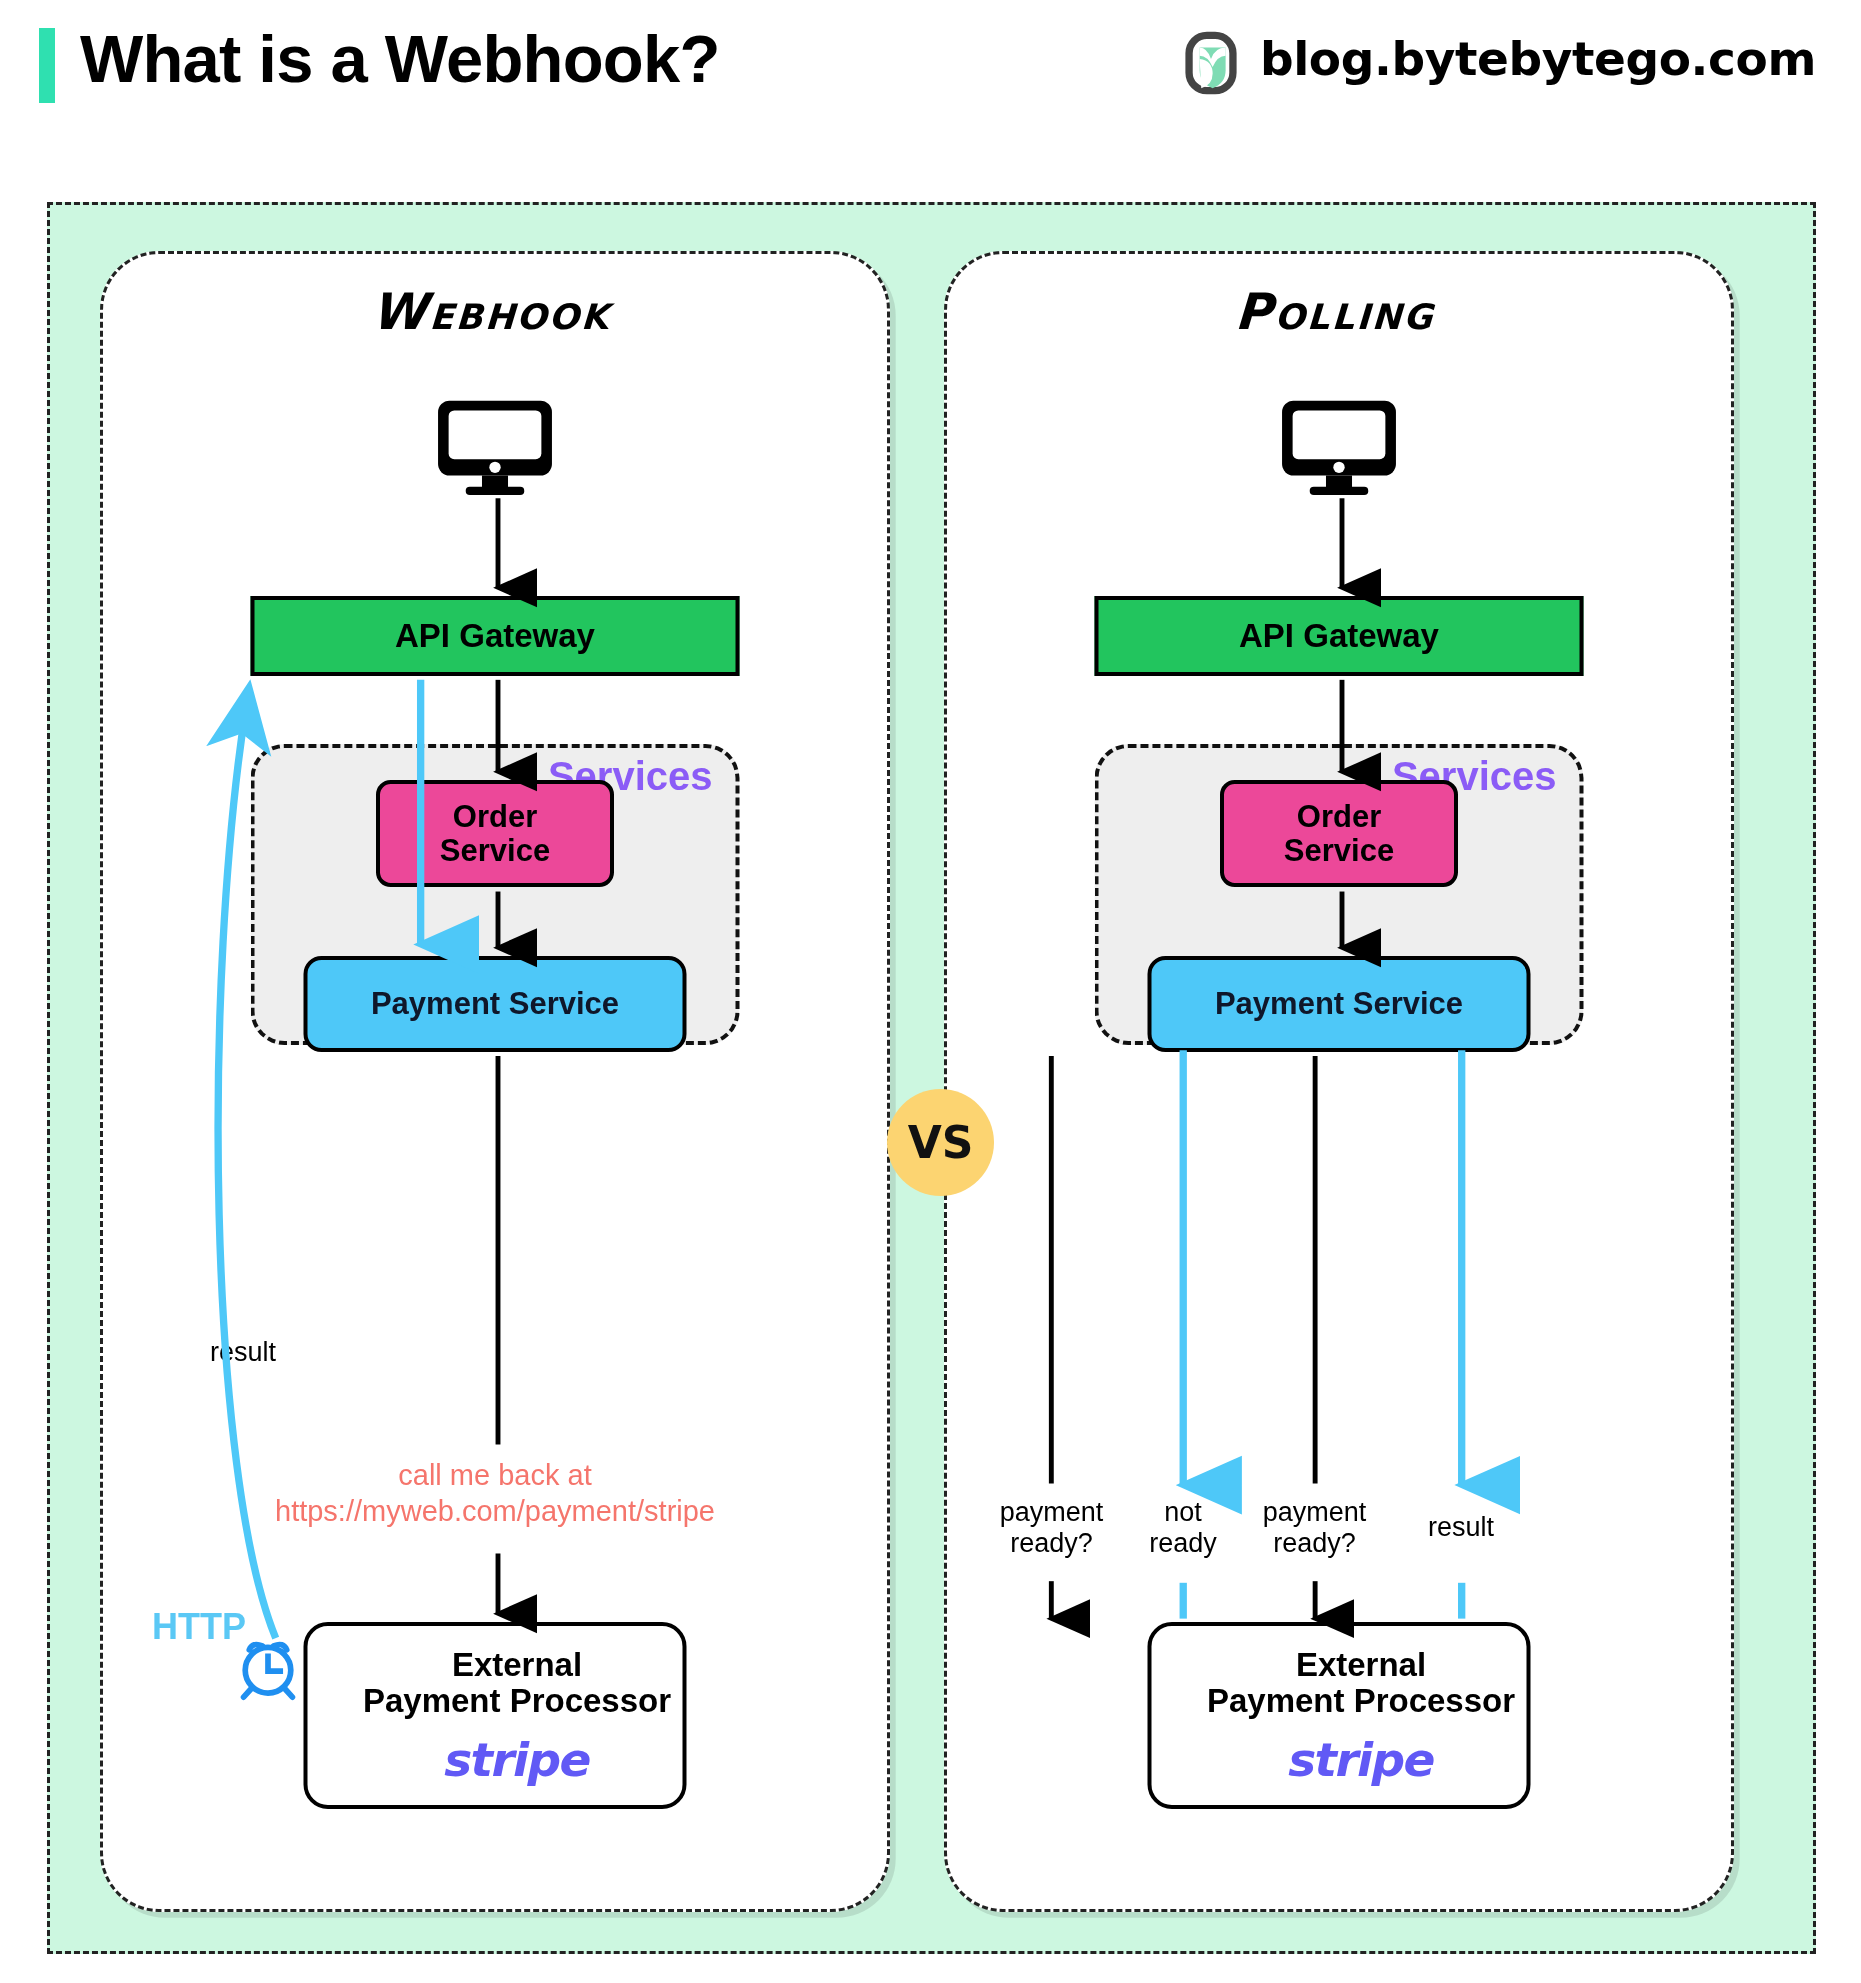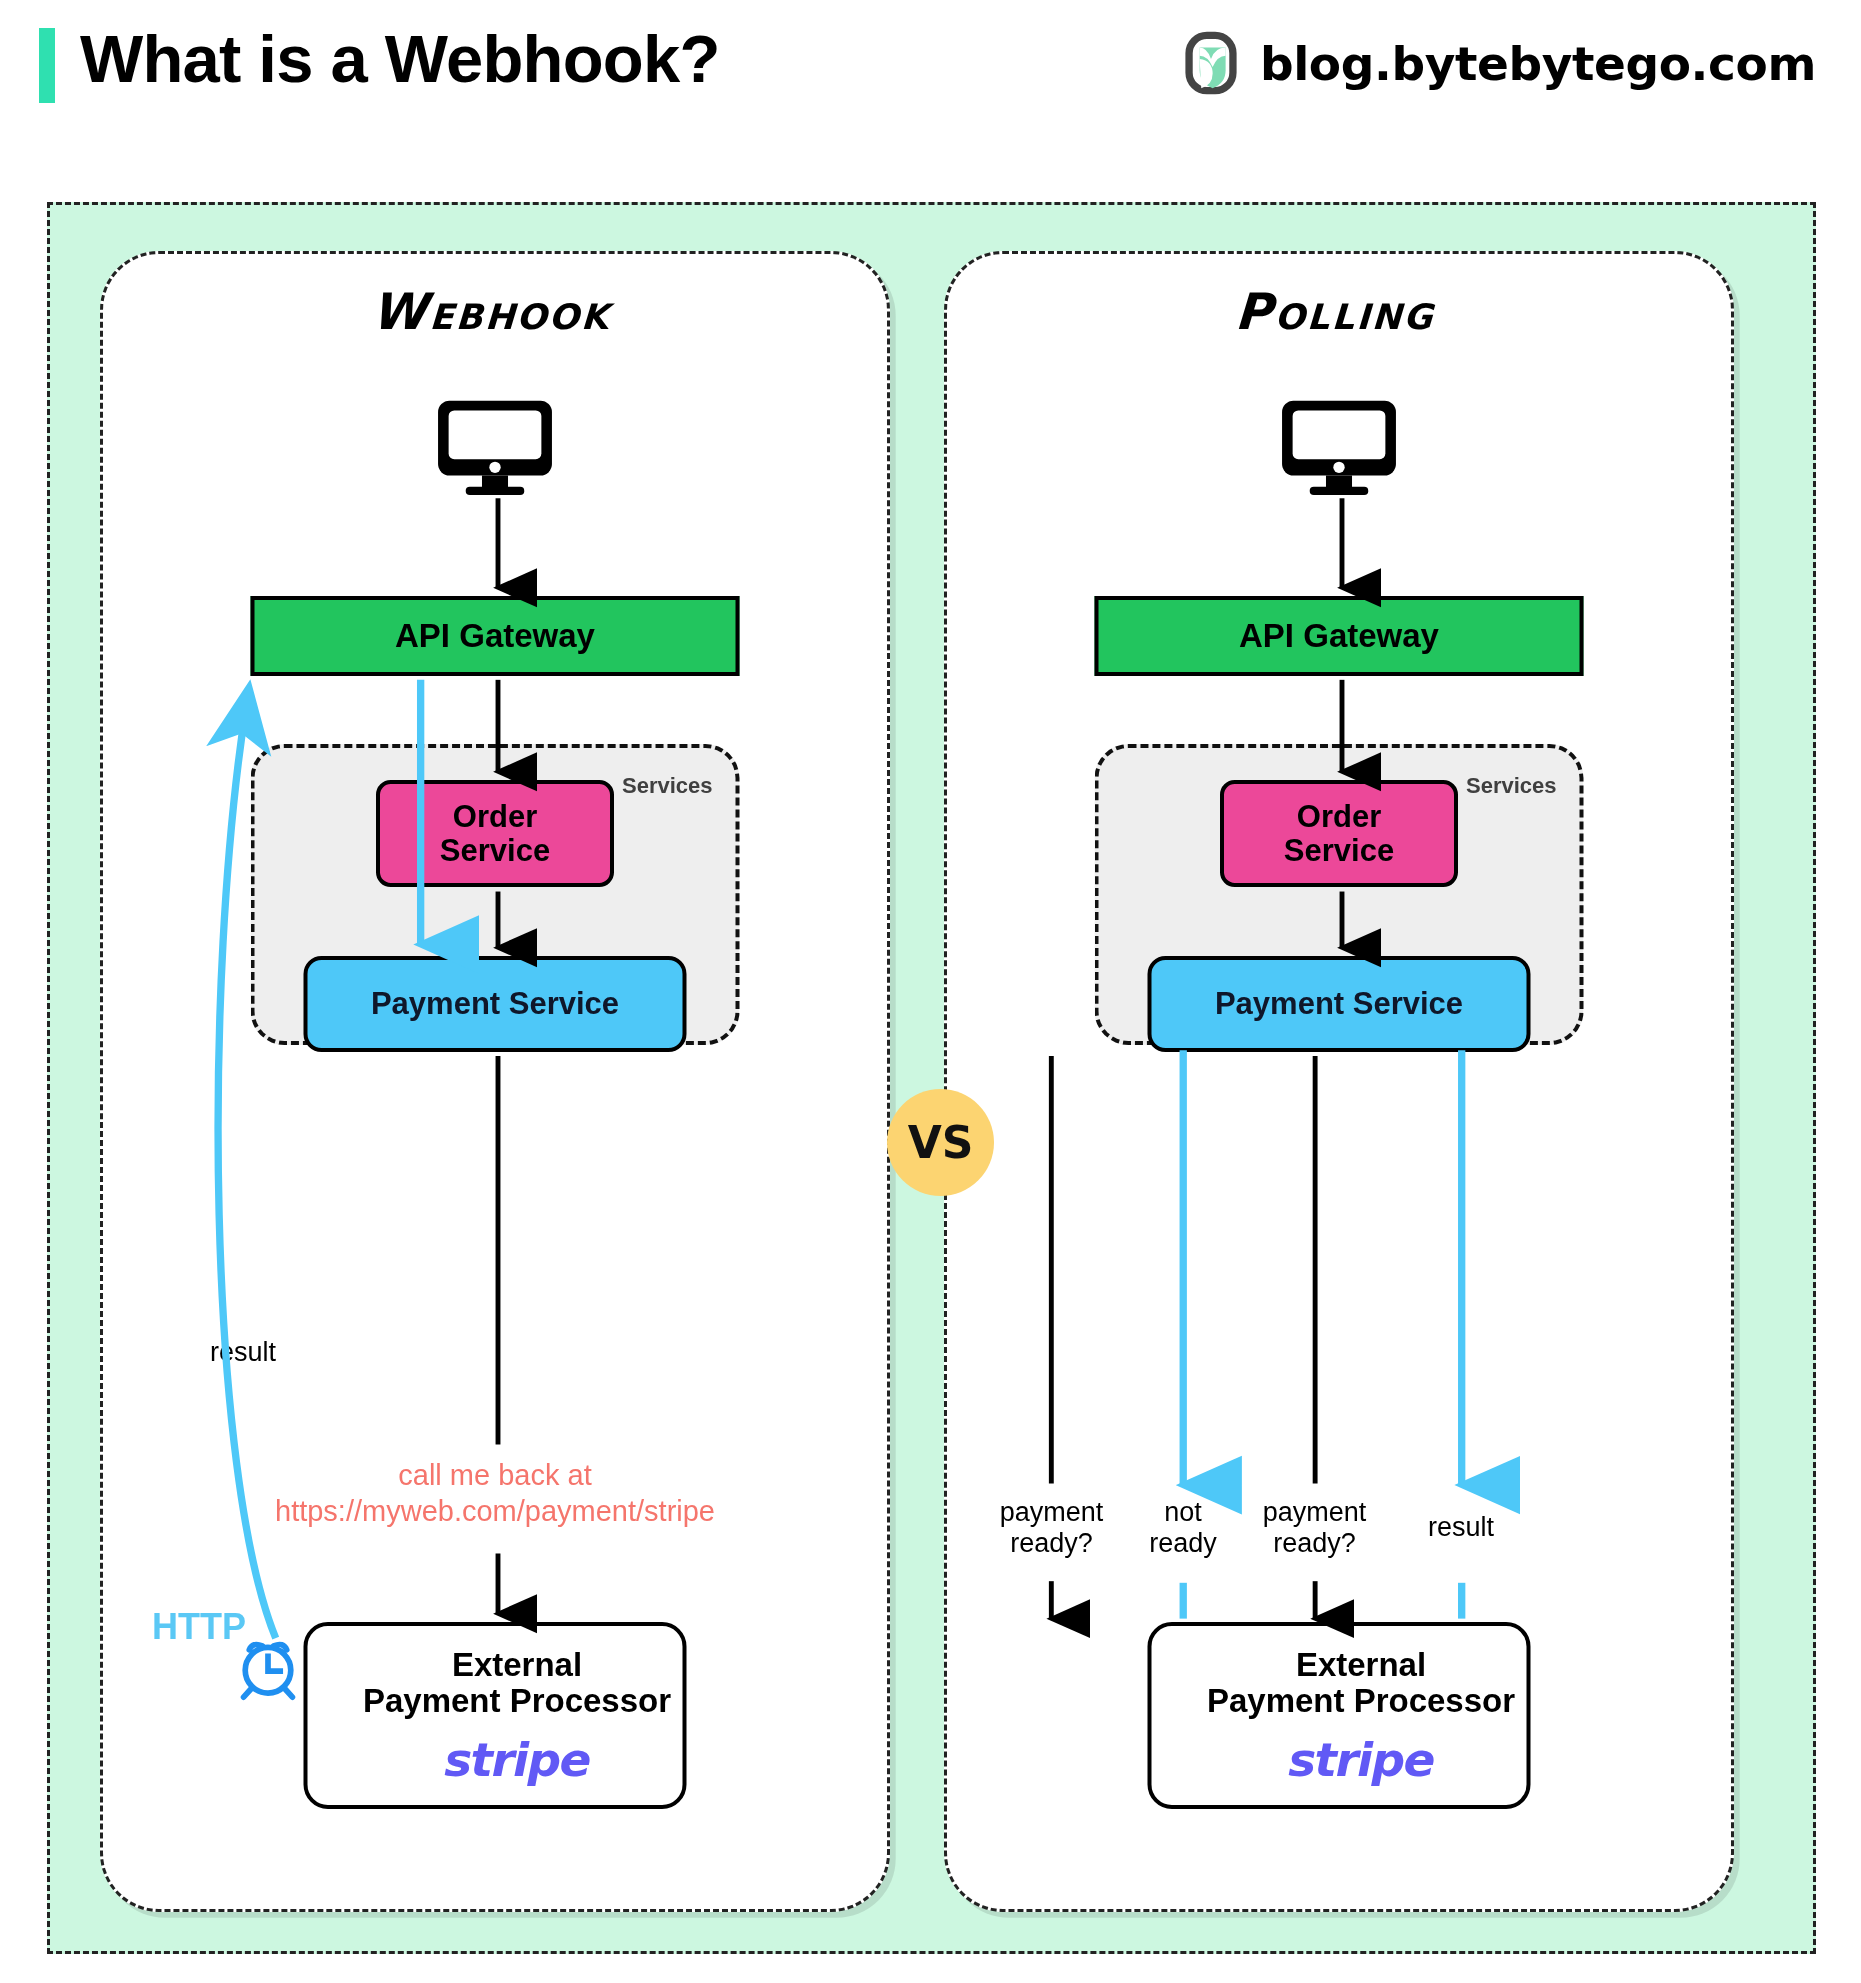--- a/index.html
+++ b/index.html
@@ -20,21 +20,21 @@
     background: #2fe0b0;
   }
   .page-title {
     position: absolute; left: 80px; top: 19.5px;
     font-size: 67px; font-weight: bold; color: #000;
     letter-spacing: -0.8px; white-space: nowrap;
     font-family: "Liberation Sans", sans-serif;
   }
   .brand {
     position: absolute; right: 45px; top: 31px;
-    display: flex; align-items: center; gap: 23px;
+    display: flex; gap: 23px;
   }
   .brand-logo { width: 52px; height: 64px; display:block; }
   .brand-text {
     font-size: 47px; font-weight: 600; color: #000;
     font-family: "DejaVu Sans", sans-serif; letter-spacing: -0.4px;
     white-space: nowrap;
   }
 
   
   .outer {
@@ -76,22 +76,22 @@
     display: flex; align-items: center; justify-content: center;
     font-size: 33px; font-weight: bold; color: #000;
   }
 
   .services {
     position: absolute; left: 50%; transform: translateX(-50%);
     top: 490px; width: 489px; height: 301px;
     background: #eeeeee; border: 4.1px dashed #111; border-radius: 34px;
   }
   .services-label {
-    position: absolute; right: 23px; top: 25px;
-    font-size: 22px; font-weight: bold; color: #404040;
+    position: absolute; right: 23px; top: 6px;
+    font-size: 40px; font-weight: bold; color: #8b5cf6;
   }
 
   .order {
     position: absolute; left: 50%; transform: translateX(-50%);
     top: 526px; width: 238px; height: 107px;
     background: #ec4899; border: 4.1px solid #000; border-radius: 14.7px;
     display: flex; flex-direction: column; align-items:center; justify-content:center;
     font-size: 31px; font-weight: bold; color:#000; line-height: 1.08;
   }
 

